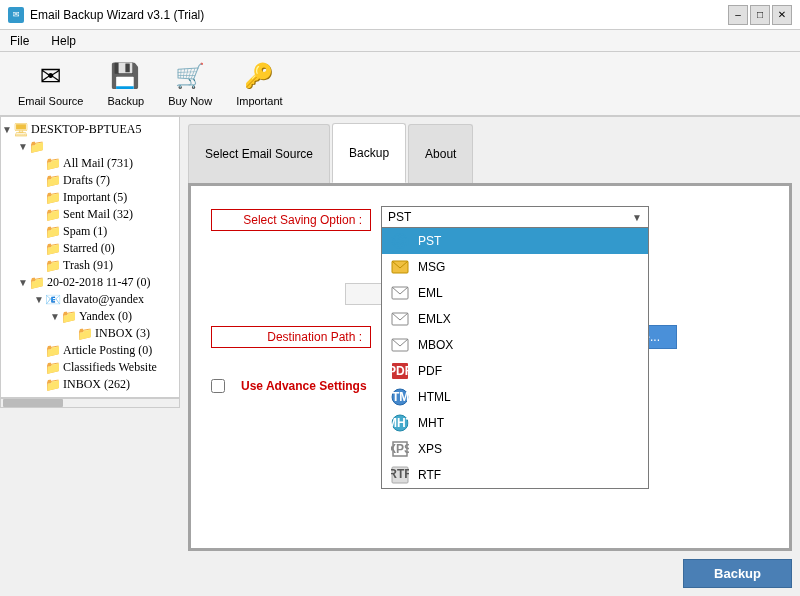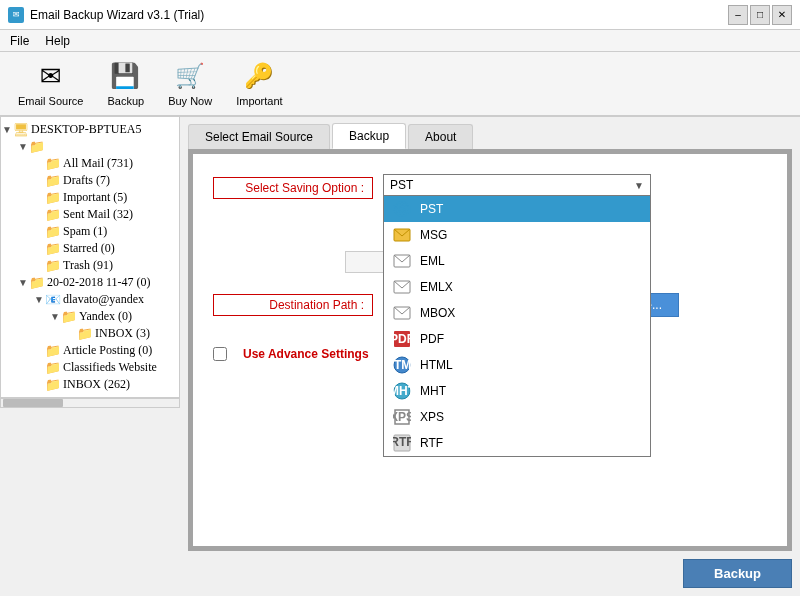--- a/index.html
+++ b/index.html
@@ -22,21 +22,21 @@
     .title-bar-btn { width: 20px; height: 20px; border: 1px solid #aaa; background: #e0e0e0; cursor: pointer; display: flex; align-items: center; justify-content: center; font-size: 10px; }
 
     
     .menu-bar {
       background: #f5f5f5;
       height: 22px;
       display: flex;
       align-items: center;
       padding: 0 4px;
       border-bottom: 1px solid #ccc;
-      gap: 4px;
+      gap: 10px;
     }
     .menu-item { padding: 2px 6px; cursor: pointer; font-size: 12px; }
 
     
     .toolbar {
       background: #f5f5f5;
       height: 65px;
       display: flex;
       align-items: center;
       padding: 4px 8px;
@@ -96,39 +96,39 @@
 
     
     .tabs-bar {
       display: flex;
       align-items: flex-end;
       background: #f0f0f0;
       padding: 6px 8px 0 8px;
       border-bottom: none;
     }
     .tab {
-      padding: 5px 16px;
+      padding: 22px 16px;
       border: 1px solid #ccc;
       border-bottom: none;
       background: #e0e0e0;
       cursor: pointer;
       margin-right: 2px;
       font-size: 12px;
       border-radius: 3px 3px 0 0;
     }
     .tab.active {
       background: white;
       border-bottom: 1px solid white;
       z-index: 1;
     }
 
     
     .tab-content {
       background: white;
-      border: 5px solid #a3a3a3;
+      border: 3px solid #a3a3a3;
       flex: 1;
       margin: 0 8px 8px 8px;
       padding: 20px;
       position: relative;
     }
 
     
     .form-row {
       display: flex;
       align-items: center;

